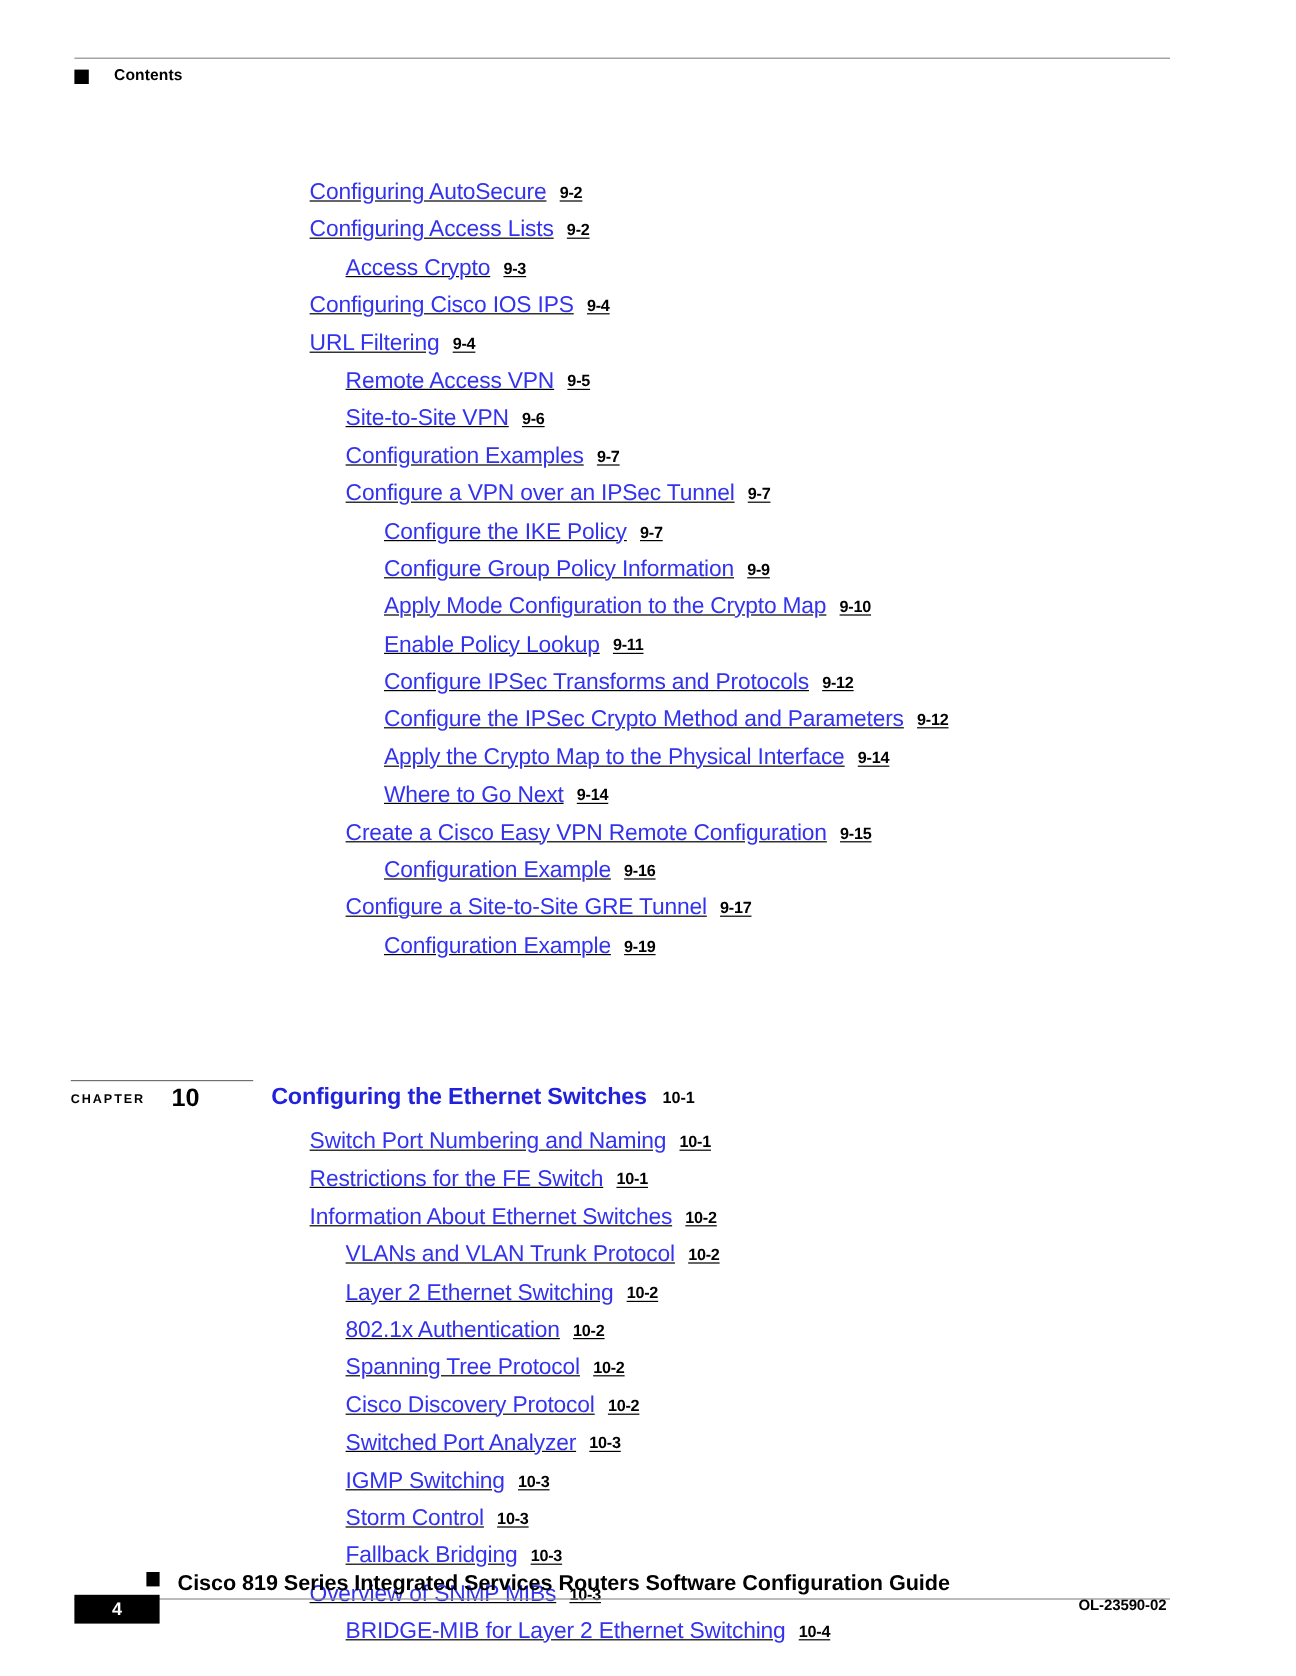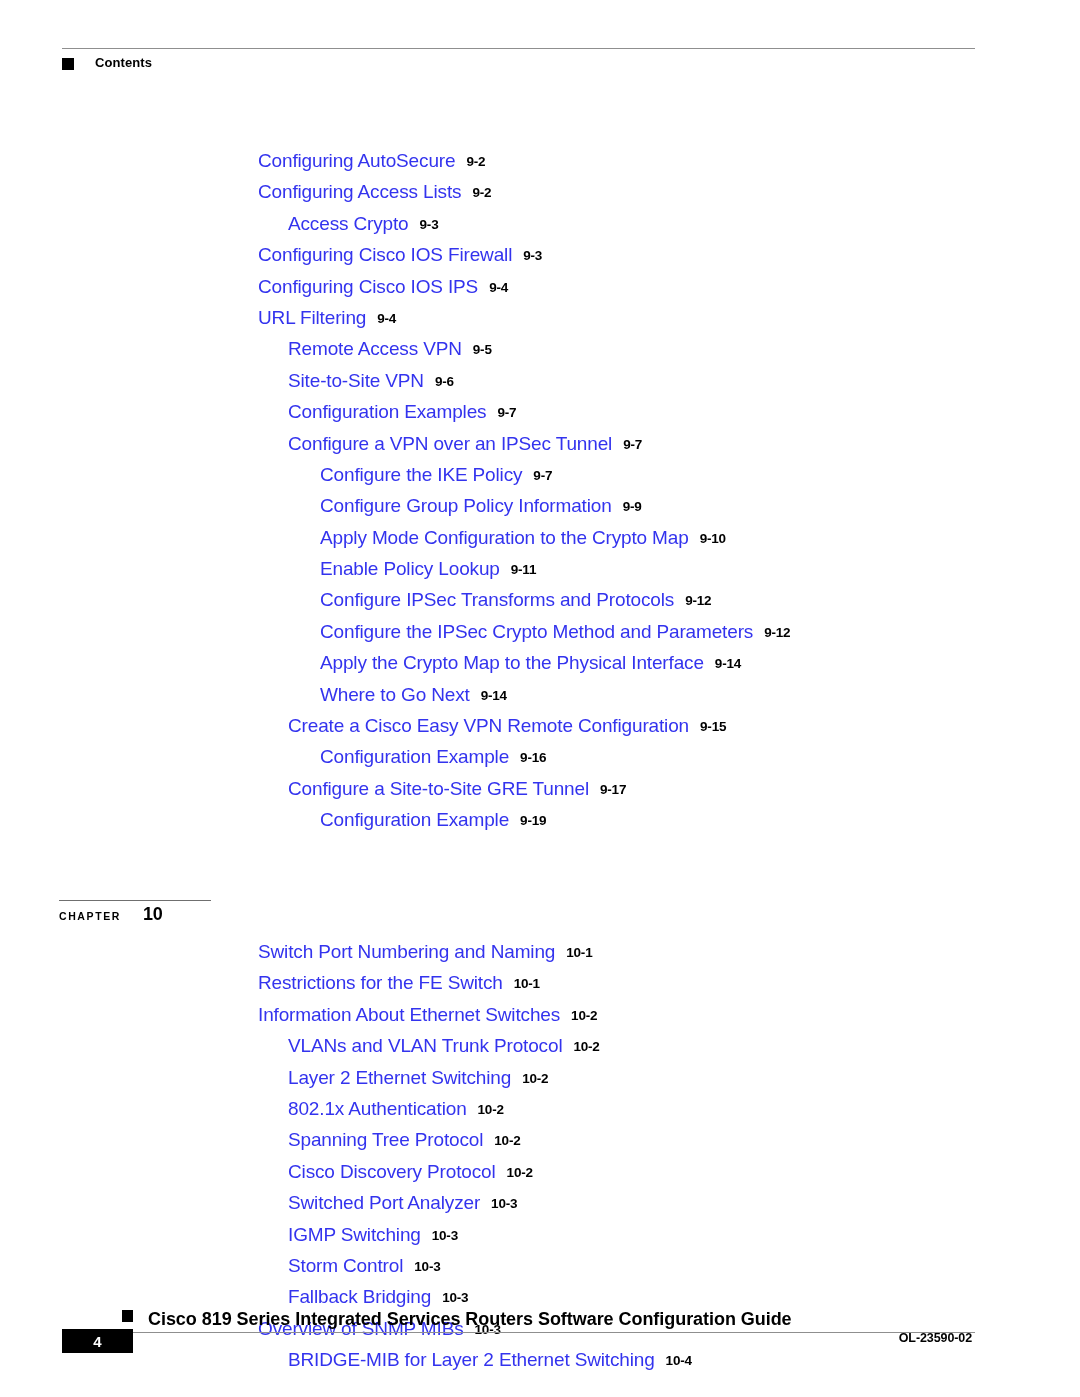--- a/index.html
+++ b/index.html
@@ -71,20 +71,21 @@
     position: absolute;
     left: 0;
     top: 150px;
     width: 1080px;
   }
   .toc-row {
     position: relative;
     height: 31.4px;
     white-space: nowrap;
     display: block;
+    text-decoration: underline;
   }
   .toc-row .entry-title {
     color: #3333ee;
     font-size: 19px;
     font-family: "Liberation Sans", sans-serif;
     letter-spacing: -0.15px;
     vertical-align: baseline;
   }
   .toc-row .entry-page {
     color: #000000;
@@ -122,21 +123,21 @@
     font-size: 10.5px;
     font-weight: bold;
     letter-spacing: 1.6px;
     color: #000000;
     text-transform: uppercase;
   }
   .chapter-num {
     position: absolute;
     left: 143px;
     top: 4px;
-    font-size: 18px;
+    font-size: 21px;
     font-weight: bold;
     color: #000000;
     letter-spacing: -0.2px;
   }
   .chapter-title {
     position: absolute;
     left: 226px;
     top: 3px;
     white-space: nowrap;
   }
@@ -228,21 +229,20 @@
     <div class="header-square"></div>
     <div class="header-rule"></div>
     <div class="header-rule-tick"></div>
     <div class="header-label">Contents</div>
   </div>
 
   <div class="toc" id="toc-1">
       <div class="toc-row lvl1"><span class="entry-title">Configuring AutoSecure</span><span class="entry-page">9-2</span></div>
       <div class="toc-row lvl1"><span class="entry-title">Configuring Access Lists</span><span class="entry-page">9-2</span></div>
       <div class="toc-row lvl2"><span class="entry-title">Access Crypto</span><span class="entry-page">9-3</span></div>
-      <div class="toc-row lvl1"><span class="entry-title">Configuring Cisco IOS Firewall</span><span class="entry-page">9-3</span></div>
       <div class="toc-row lvl1"><span class="entry-title">Configuring Cisco IOS IPS</span><span class="entry-page">9-4</span></div>
       <div class="toc-row lvl1"><span class="entry-title">URL Filtering</span><span class="entry-page">9-4</span></div>
       <div class="toc-row lvl2"><span class="entry-title">Remote Access VPN</span><span class="entry-page">9-5</span></div>
       <div class="toc-row lvl2"><span class="entry-title">Site-to-Site VPN</span><span class="entry-page">9-6</span></div>
       <div class="toc-row lvl2"><span class="entry-title">Configuration Examples</span><span class="entry-page">9-7</span></div>
       <div class="toc-row lvl2"><span class="entry-title">Configure a VPN over an IPSec Tunnel</span><span class="entry-page">9-7</span></div>
       <div class="toc-row lvl3"><span class="entry-title">Configure the IKE Policy</span><span class="entry-page">9-7</span></div>
       <div class="toc-row lvl3"><span class="entry-title">Configure Group Policy Information</span><span class="entry-page">9-9</span></div>
       <div class="toc-row lvl3"><span class="entry-title">Apply Mode Configuration to the Crypto Map</span><span class="entry-page">9-10</span></div>
       <div class="toc-row lvl3"><span class="entry-title">Enable Policy Lookup</span><span class="entry-page">9-11</span></div>
@@ -253,20 +253,23 @@
       <div class="toc-row lvl2"><span class="entry-title">Create a Cisco Easy VPN Remote Configuration</span><span class="entry-page">9-15</span></div>
       <div class="toc-row lvl3"><span class="entry-title">Configuration Example</span><span class="entry-page">9-16</span></div>
       <div class="toc-row lvl2"><span class="entry-title">Configure a Site-to-Site GRE Tunnel</span><span class="entry-page">9-17</span></div>
       <div class="toc-row lvl3"><span class="entry-title">Configuration Example</span><span class="entry-page">9-19</span></div>
     </div>
 
   <div class="chapter-block" id="chapter-block" style="top: 900px;">
     <div class="chapter-rule"></div>
     <div class="chapter-word">Chapter</div>
     <div class="chapter-num">10</div>
+    <div class="chapter-title">
+      <span class="entry-title">Configuring the Ethernet Switches</span><span class="entry-page">10-1</span>
+    </div>
   </div>
 
   <div class="toc" id="toc-2" style="top: 941px;">
       <div class="toc-row lvl1"><span class="entry-title">Switch Port Numbering and Naming</span><span class="entry-page">10-1</span></div>
       <div class="toc-row lvl1"><span class="entry-title">Restrictions for the FE Switch</span><span class="entry-page">10-1</span></div>
       <div class="toc-row lvl1"><span class="entry-title">Information About Ethernet Switches</span><span class="entry-page">10-2</span></div>
       <div class="toc-row lvl2"><span class="entry-title">VLANs and VLAN Trunk Protocol</span><span class="entry-page">10-2</span></div>
       <div class="toc-row lvl2"><span class="entry-title">Layer 2 Ethernet Switching</span><span class="entry-page">10-2</span></div>
       <div class="toc-row lvl2"><span class="entry-title">802.1x Authentication</span><span class="entry-page">10-2</span></div>
       <div class="toc-row lvl2"><span class="entry-title">Spanning Tree Protocol</span><span class="entry-page">10-2</span></div>

